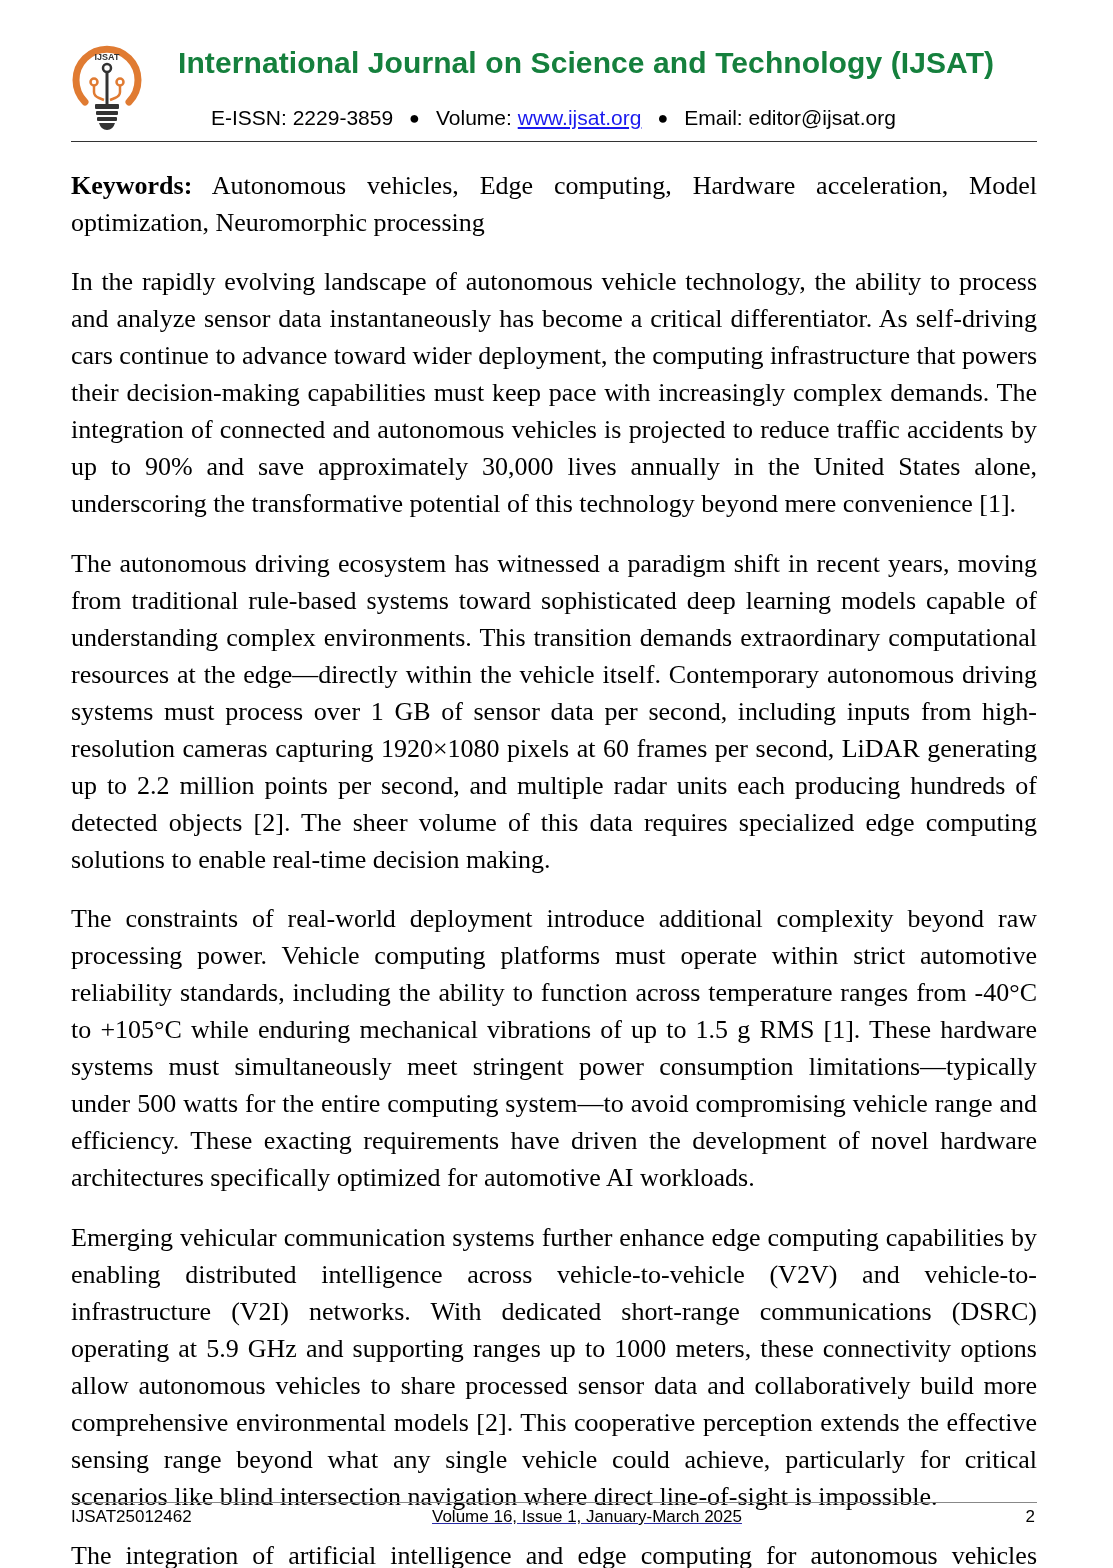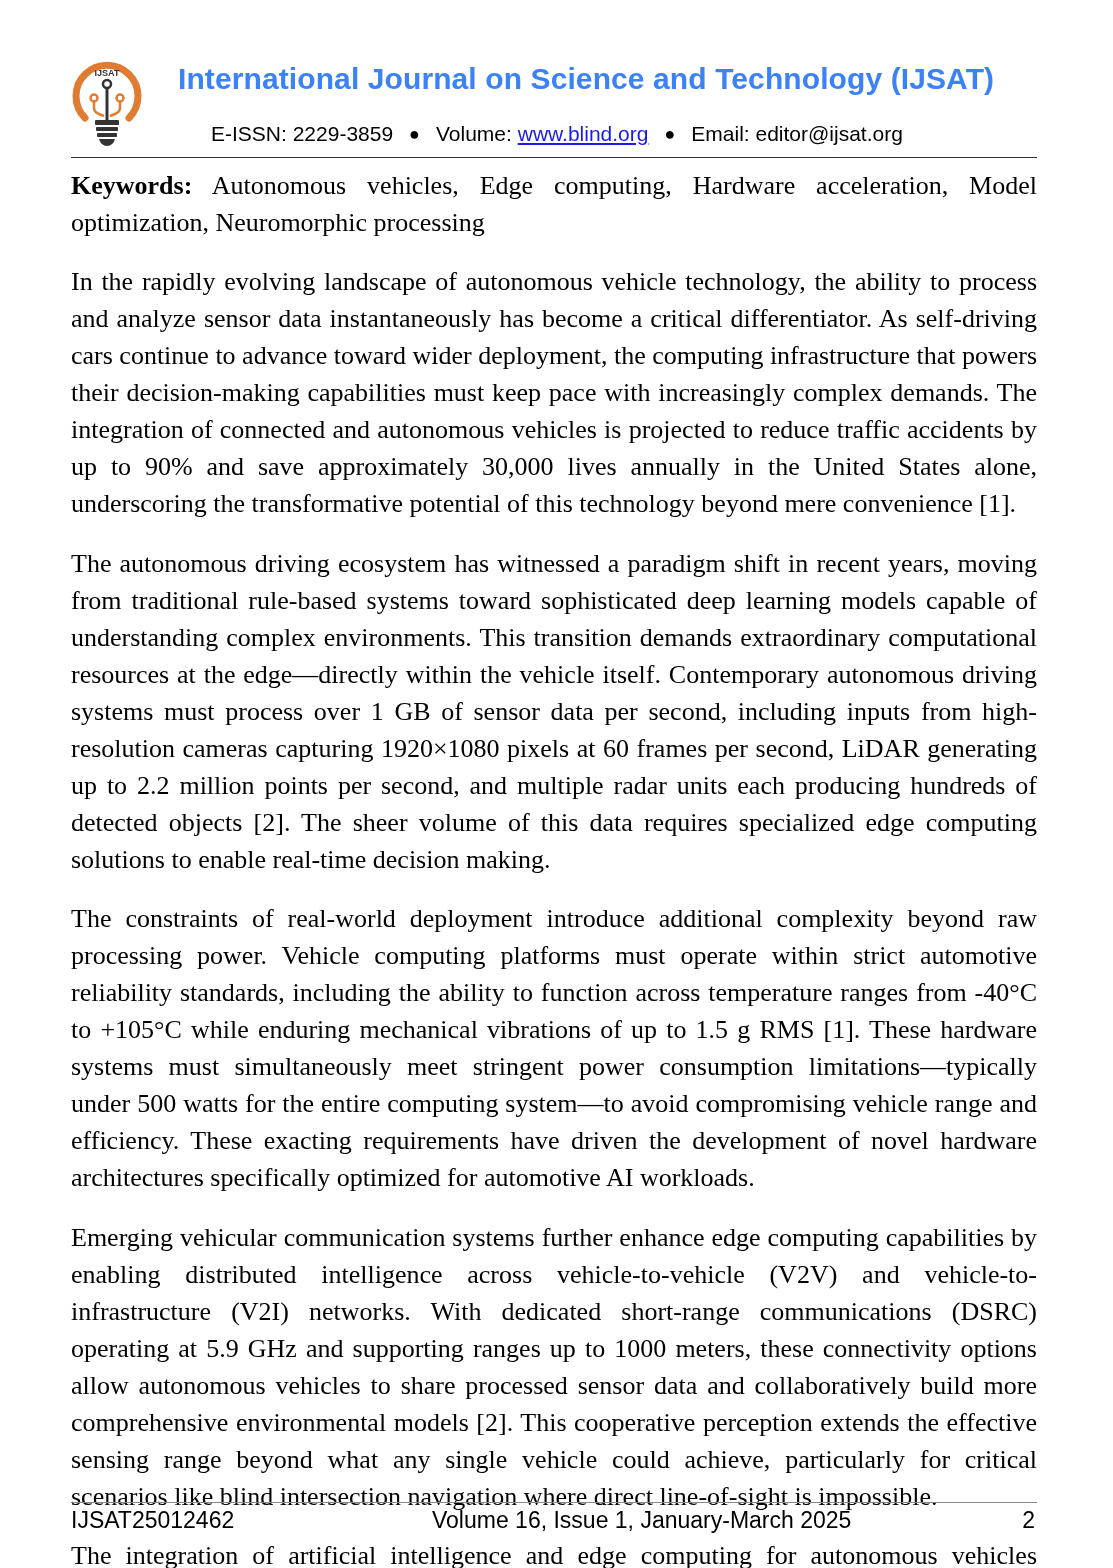--- a/index.html
+++ b/index.html
@@ -10,39 +10,39 @@
     body {
       width: 1113px;
       height: 1568px;
       position: relative;
       overflow: hidden;
       color: #000;
     }
     .header {
       position: absolute;
       left: 71px;
-      top: 54px;
+      top: 38px;
       width: 967px;
       height: 104px;
     }
     .logo {
       position: absolute;
       left: 0;
       top: 2px;
       width: 72px;
       height: 92px;
     }
     .journal-title {
       position: absolute;
       left: 107px;
       top: 8px;
       font-family: "Liberation Sans", sans-serif;
       font-weight: bold;
       font-size: 30px;
-      color: #3b82f6;
+      color: #15803d;
       white-space: nowrap;
       letter-spacing: 0.1px;
     }
     .journal-meta {
       position: absolute;
       left: 140px;
       top: 68px;
       font-family: "Liberation Sans", sans-serif;
       font-size: 21px;
       color: #000;
@@ -93,21 +93,21 @@
     .section-heading .num {
       display: inline-block;
       width: 34px;
     }
     .footer {
       position: absolute;
       left: 71px;
       top: 1502px;
       width: 966px;
       font-family: "Liberation Sans", sans-serif;
-      font-size: 23px;
+      font-size: 17px;
       color: #000;
     }
     .footer-rule {
       width: 966px;
       height: 0;
       border-top: 1.5px solid #888;
     }
     .footer-row {
       position: relative;
       height: 26px;
@@ -117,20 +117,21 @@
       position: absolute;
       left: 0;
       top: 0;
       font-stretch: condensed;
     }
     .footer-issue {
       position: absolute;
       left: 361px;
       top: 0;
       color: #000;
+      text-decoration: underline;
       text-decoration-color: #2a2aa8;
     }
     .footer-page {
       position: absolute;
       right: 2px;
       top: 0;
     }
   </style>
 </head>
 <body>
@@ -153,21 +154,21 @@
     <rect x="24" y="64" width="24" height="5" rx="1" fill="#333"></rect>
     <rect x="25" y="71" width="22" height="4" rx="1" fill="#333"></rect>
     <rect x="26" y="77" width="20" height="4" rx="1" fill="#333"></rect>
     <path d="M28 83 L44 83 Q42 90 36 90 Q30 90 28 83 Z" fill="#333"></path>
   </svg>
 
   <div class="journal-title">International Journal on Science and Technology (IJSAT)</div>
 
   <div class="journal-meta">
     <span>E-ISSN: 2229-3859</span><span class="dot">●</span><span>Volume:</span>
-    <a>www.blind.org</a><span class="dot">●</span><span>Email: editor@ijsat.org</span>
+    <a>www.ijsat.org</a><span class="dot">●</span><span>Email: editor@ijsat.org</span>
   </div>
 
   <div class="header-rule"></div>
 </div>
 
 <div class="content">
   <p class="kw"><b>Keywords:</b> <span>Autonomous vehicles, Edge computing, Hardware acceleration, Model optimization, Neuromorphic processing</span></p>
 
 
   <p>In the rapidly evolving landscape of autonomous vehicle technology, the ability to process and analyze sensor data instantaneously has become a critical differentiator. As self-driving cars continue to advance toward wider deployment, the computing infrastructure that powers their decision-making capabilities must keep pace with increasingly complex demands. The integration of connected and autonomous vehicles is projected to reduce traffic accidents by up to 90% and save approximately 30,000 lives annually in the United States alone, underscoring the transformative potential of this technology beyond mere convenience [1].</p>

